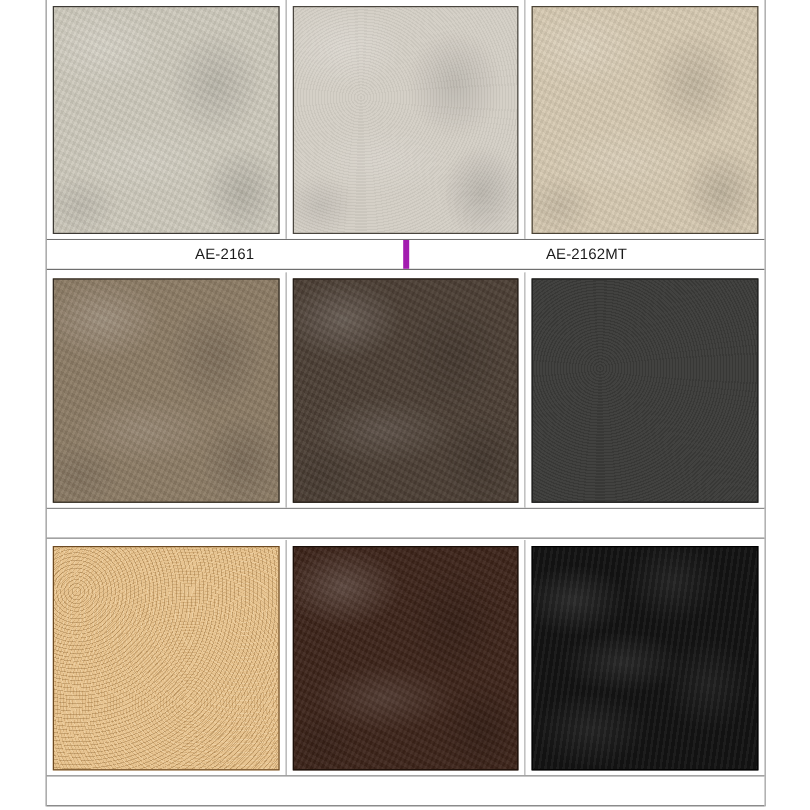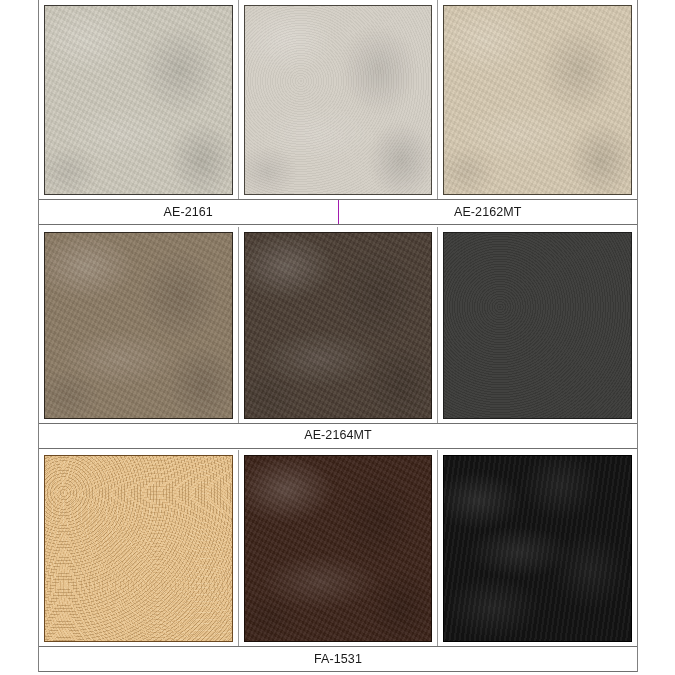--- a/index.html
+++ b/index.html
@@ -123,21 +123,21 @@
     display: flex;
     height: 26px;
     box-sizing: border-box;
     border-top: 1px solid #6f6f6f;
     border-bottom: 1px solid #6f6f6f;
     background: #ffffff;
   }
   .label-cell {
     flex: 1 1 0;
     box-sizing: border-box;
-    border-right: 1px solid #a21caf;
+    border-right: 5px solid #a21caf;
     display: flex;
     align-items: center;
     justify-content: center;
     font-size: 12.5px;
     color: #1a1a1a;
     letter-spacing: 0.1px;
     line-height: 1;
   }
   .label-cell:last-child {
     border-right: none;
@@ -208,21 +208,20 @@
 
         <div class="image-cell">
           <div class="swatch" style="background-color: rgb(58, 58, 56); border-color: rgb(30, 30, 29);">
             <span class="tex t-c"></span>
           </div>
         </div>
 
       </div>
 
       <div class="label-row">
-        <div class="label-cell">AE-2164MT</div>
       </div>
     </div>
 
     <div class="row-gap"></div>
 
     <div class="tile-row-group">
       <div class="image-row">
 
         <div class="image-cell">
           <div class="swatch" style="background-color: rgb(231, 196, 145); border-color: rgb(109, 74, 34);">
@@ -239,18 +238,17 @@
 
         <div class="image-cell">
           <div class="swatch" style="background-color: rgb(20, 20, 20); border-color: rgb(0, 0, 0);">
             <span class="tex t-cloud"></span>
           </div>
         </div>
 
       </div>
 
       <div class="label-row">
-        <div class="label-cell">FA-1531</div>
       </div>
     </div>
 
   </div>
 </div>
 
 </body></html>

